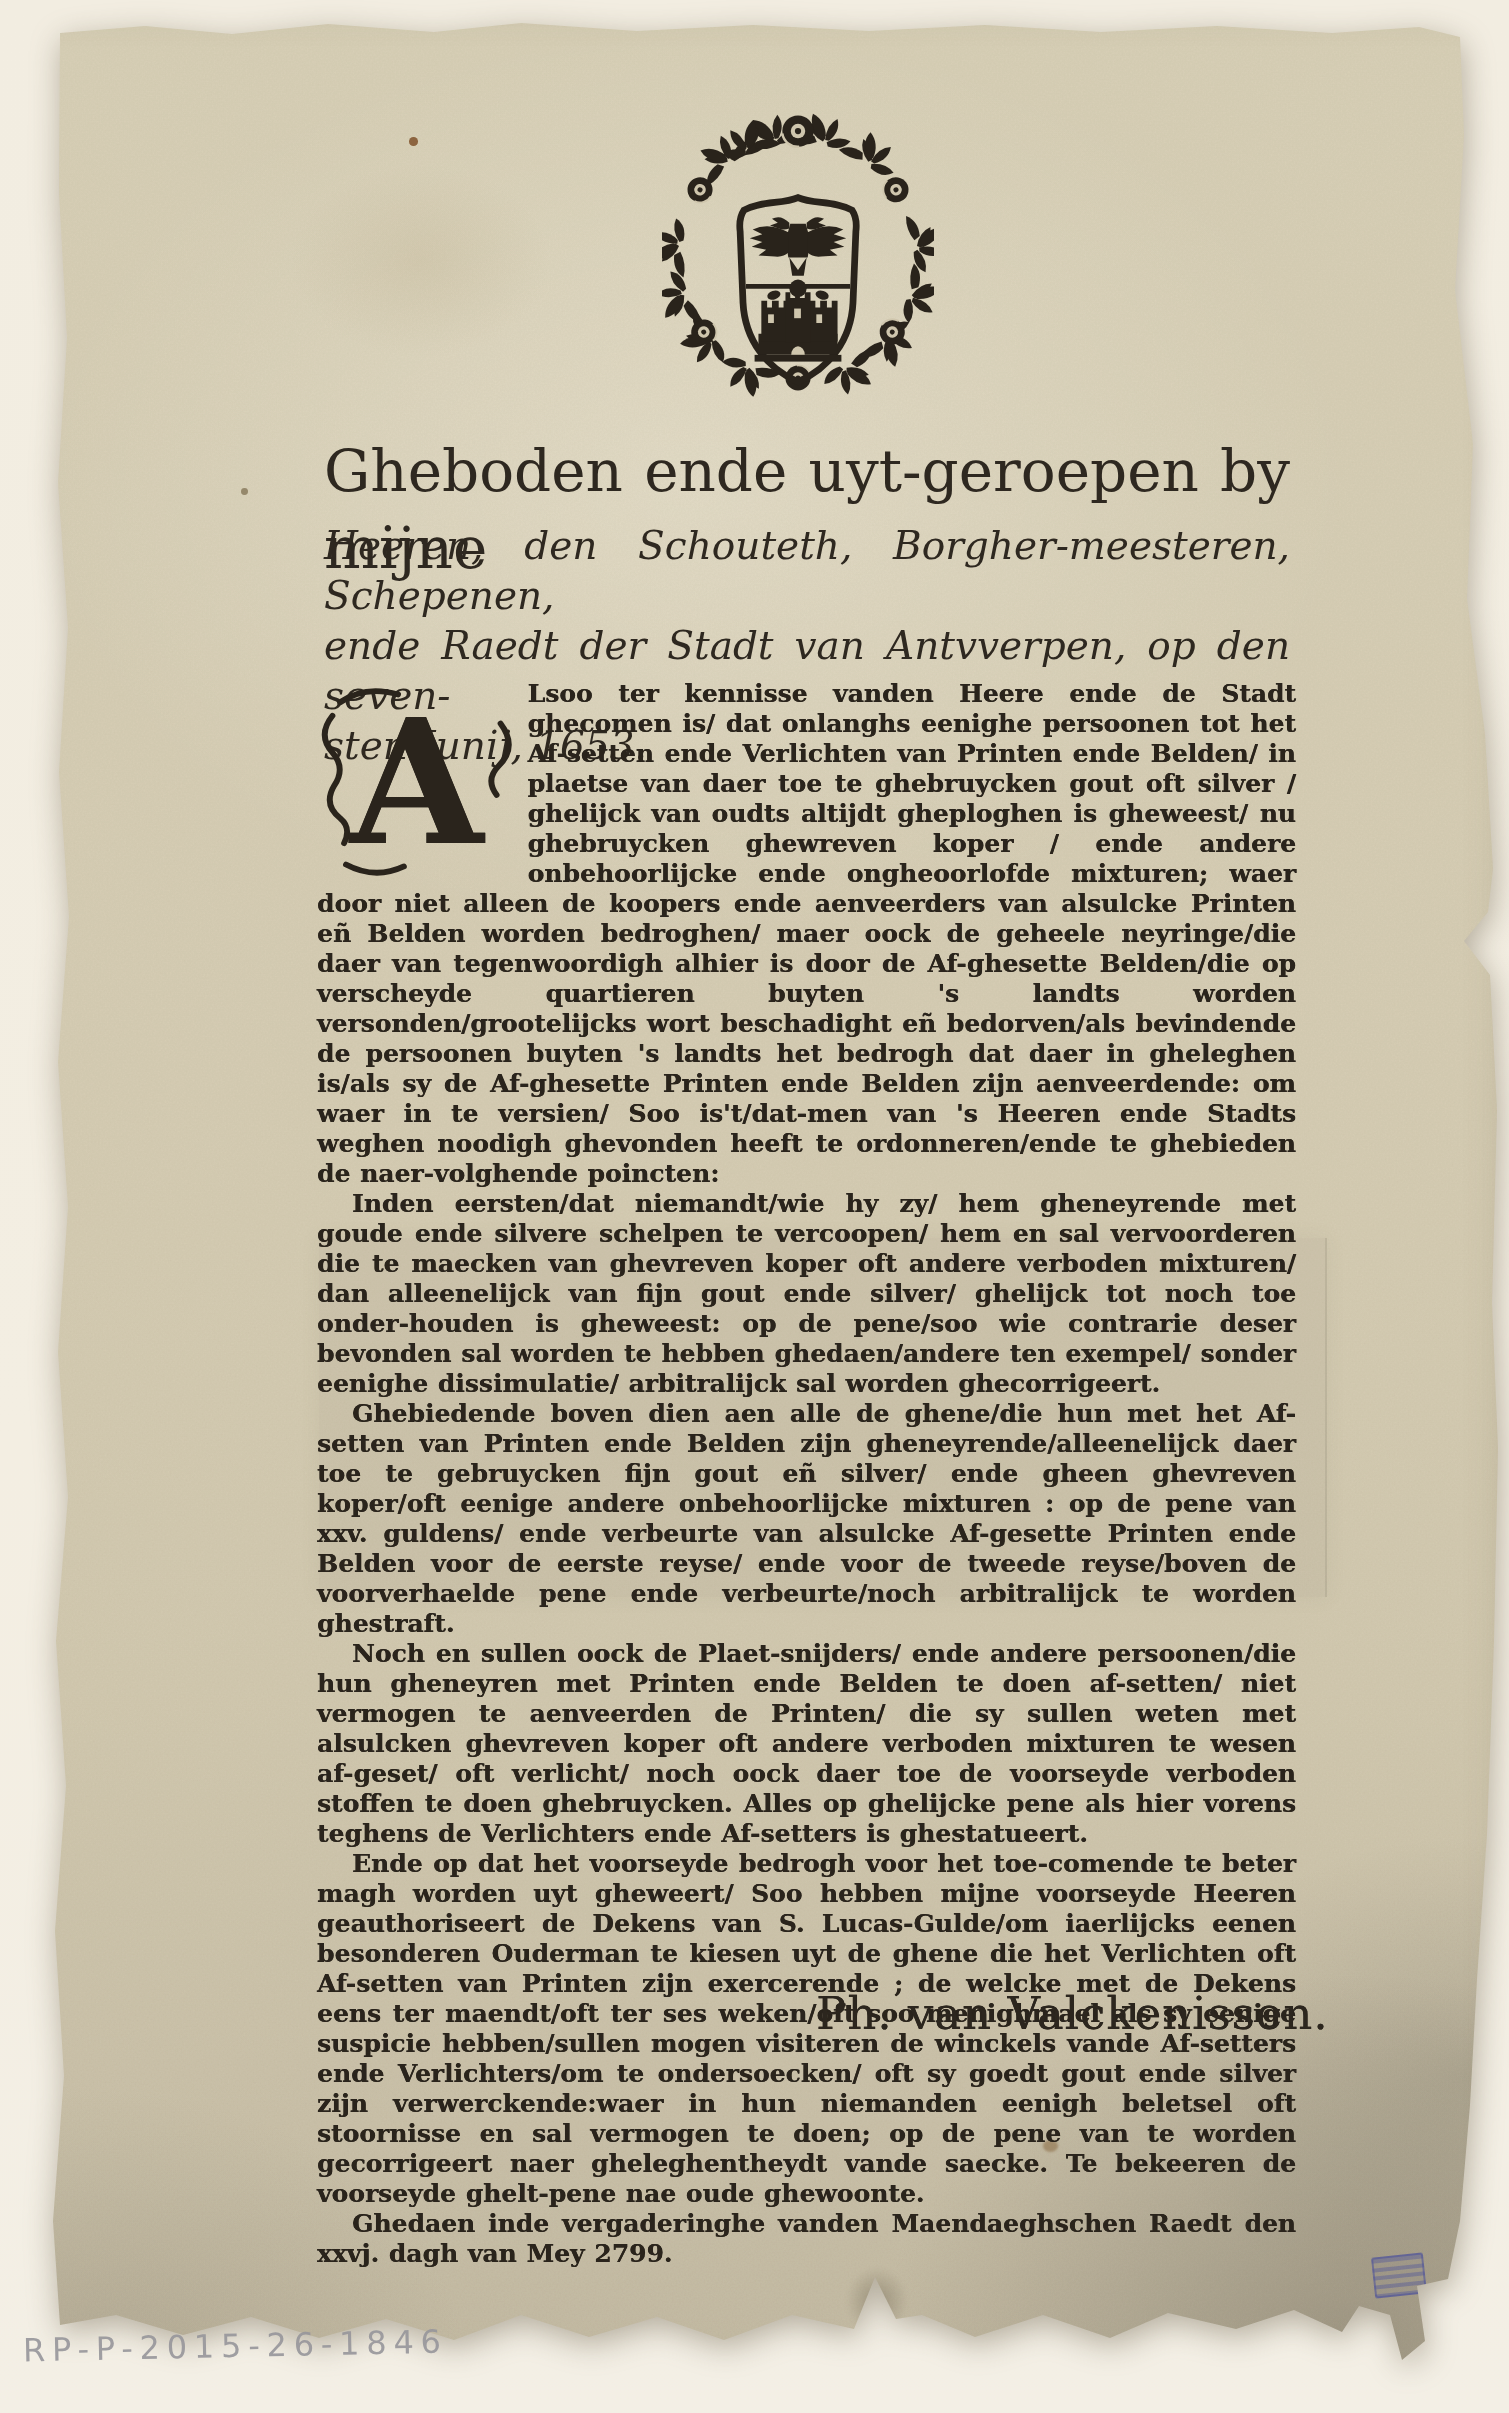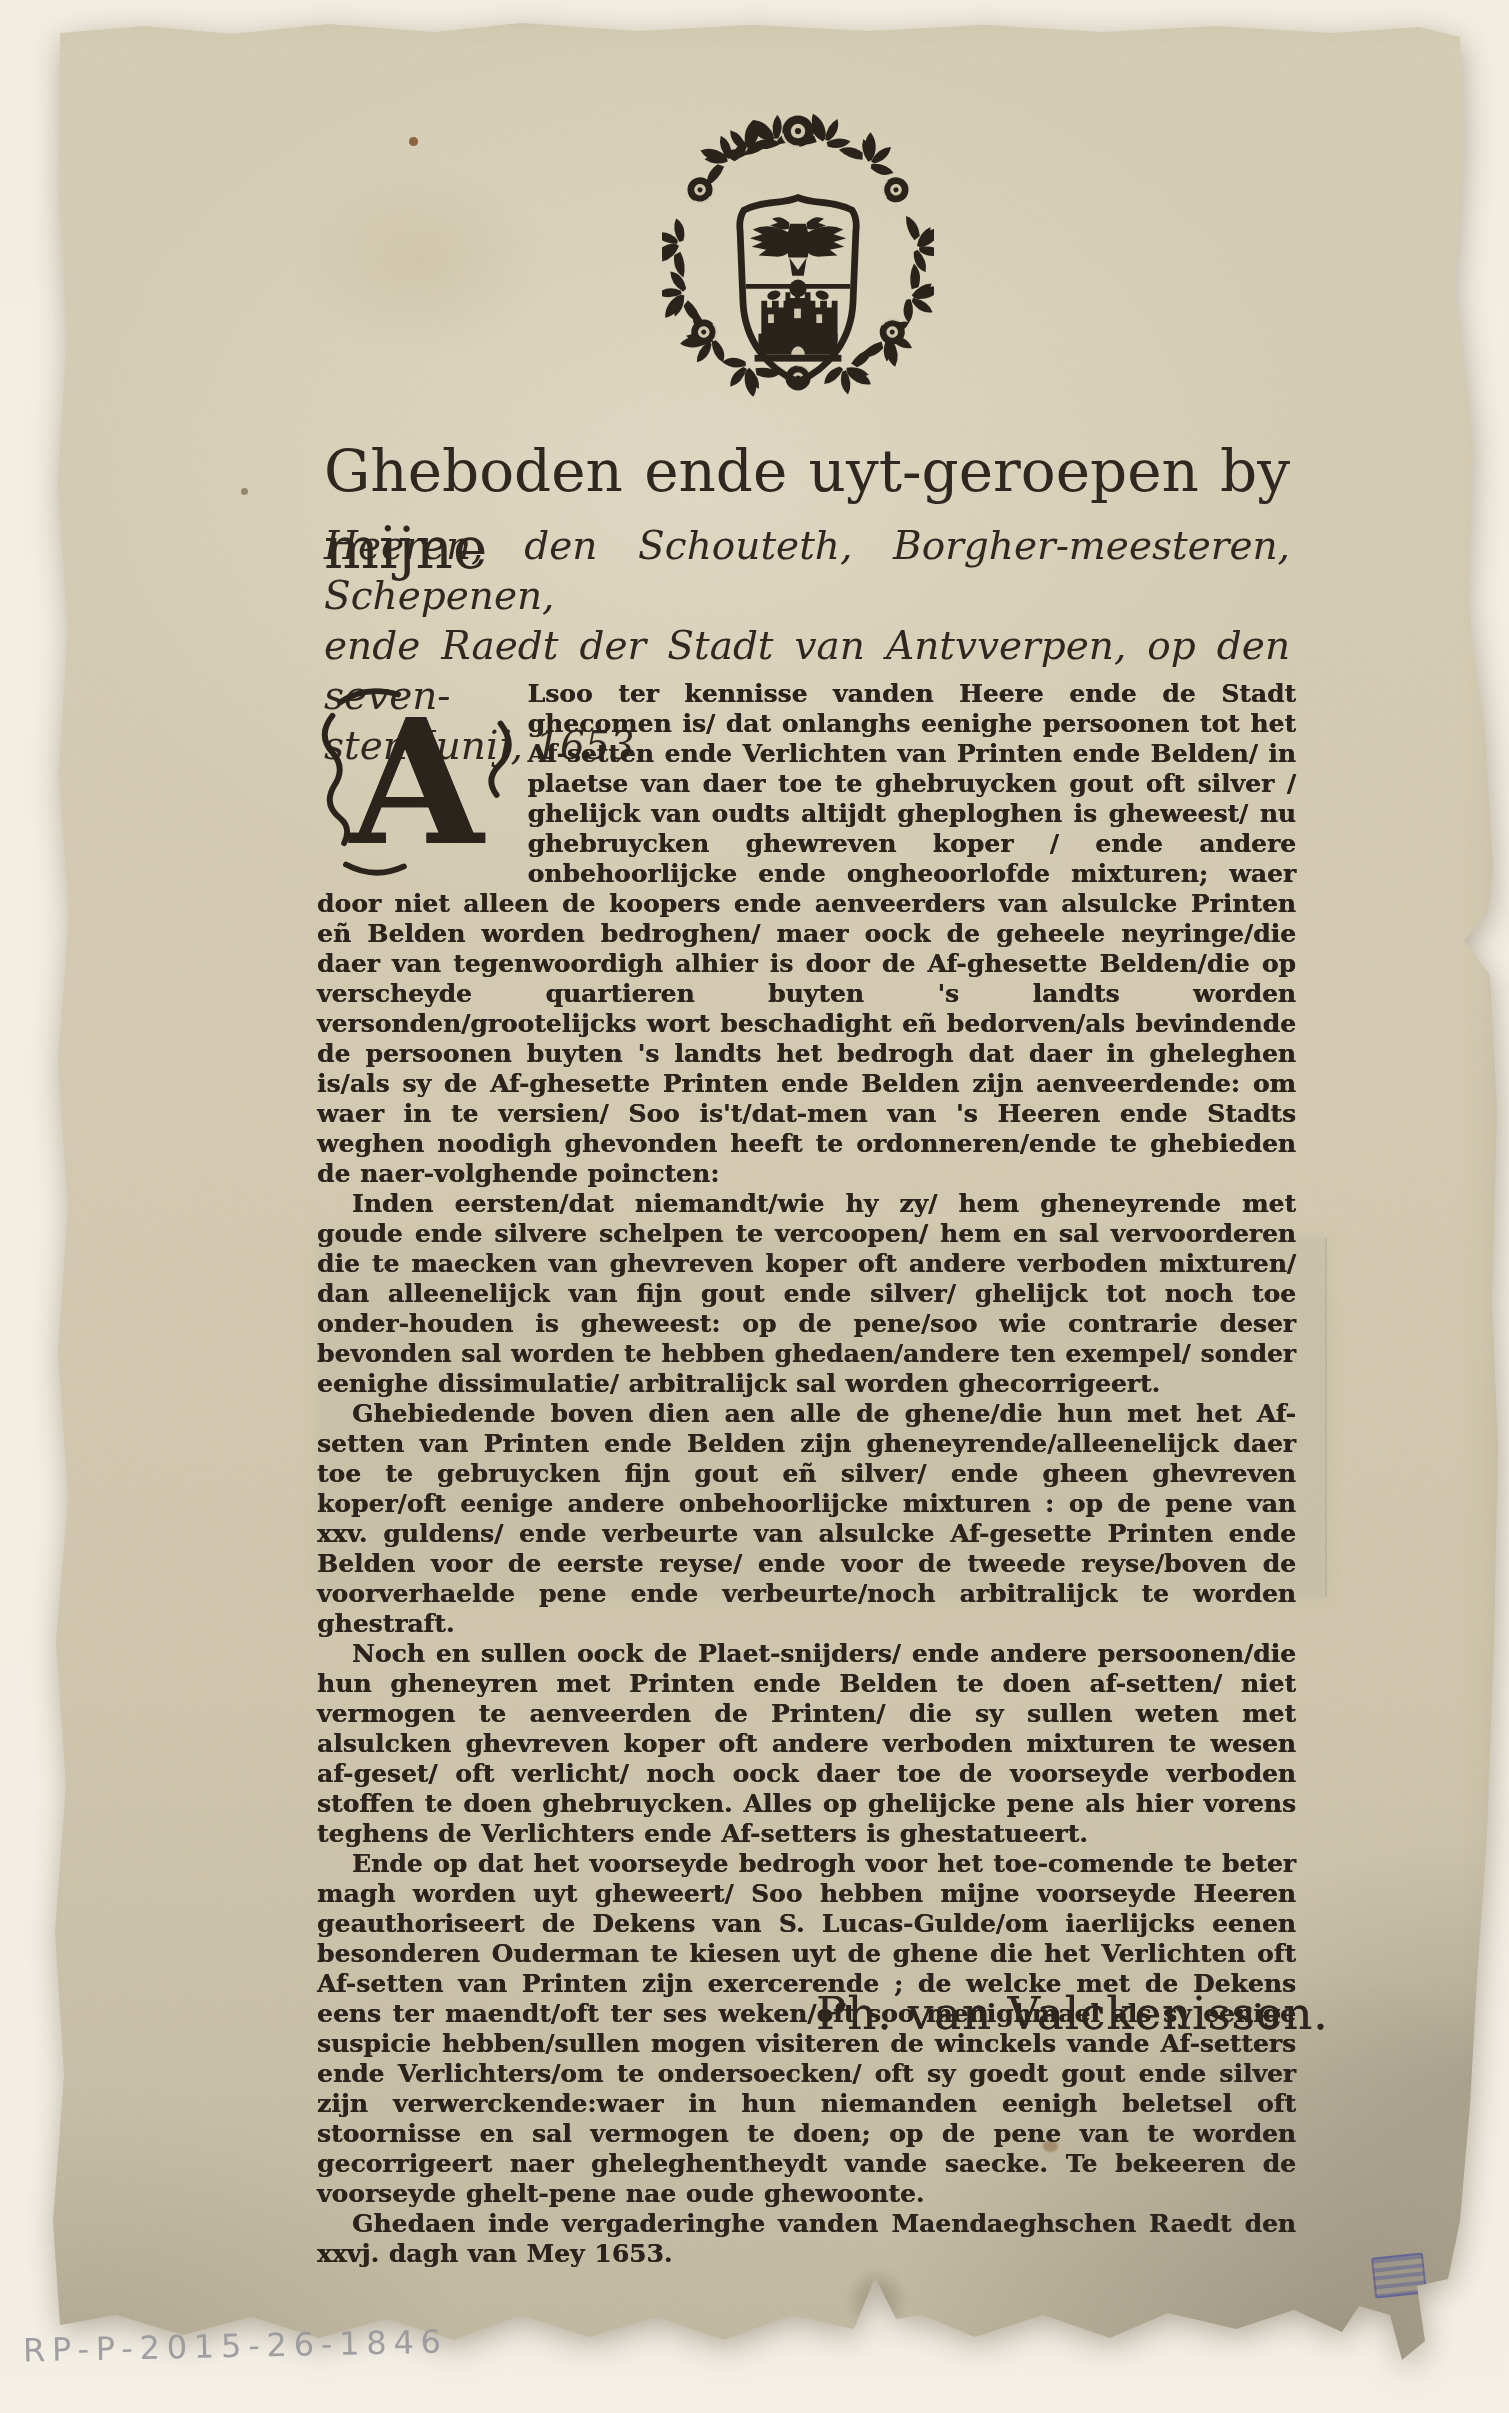--- a/index.html
+++ b/index.html
@@ -188,21 +188,21 @@
                 <path d="M24 22 q26 -18 60 -8"></path>
               </g>
               <text x="103" y="168" text-anchor="middle" font-family="DejaVu Serif, Liberation Serif, serif" font-size="178" font-weight="bold" fill="#2a241c">A</text>
             </svg>
           </span><span>Lsoo ter kennisse vanden Heere ende de Stadt ghecomen is/ dat onlanghs eenighe persoonen tot het Af-setten ende Verlichten van Printen ende Belden/ in plaetse van daer toe te ghebruycken gout oft silver / ghelijck van oudts altijdt gheploghen is gheweest/ nu ghebruycken ghewreven koper / ende andere onbehoorlijcke ende ongheoorlofde mixturen; waer door niet alleen de koopers ende aenveerders van alsulcke Printen eñ Belden worden bedroghen/ maer oock de geheele neyringe/die daer van tegenwoordigh alhier is door de Af-ghesette Belden/die op verscheyde quartieren buyten 's landts worden versonden/grootelijcks wort beschadight eñ bedorven/als bevindende de persoonen buyten 's landts het bedrogh dat daer in gheleghen is/als sy de Af-ghesette Printen ende Belden zijn aenveerdende: om waer in te versien/ Soo is't/dat-men van 's Heeren ende Stadts weghen noodigh ghevonden heeft te ordonneren/ende te ghebieden de naer-volghende poincten:</span>
         </p>
         <p class="indent">Inden eersten/dat niemandt/wie hy zy/ hem gheneyrende met goude ende silvere schelpen te vercoopen/ hem en sal vervoorderen die te maecken van ghevreven koper oft andere verboden mixturen/ dan alleenelijck van fijn gout ende silver/ ghelijck tot noch toe onder-houden is gheweest: op de pene/soo wie contrarie deser bevonden sal worden te hebben ghedaen/andere ten exempel/ sonder eenighe dissimulatie/ arbitralijck sal worden ghecorrigeert.</p>
         <p class="indent">Ghebiedende boven dien aen alle de ghene/die hun met het Af-setten van Printen ende Belden zijn gheneyrende/alleenelijck daer toe te gebruycken fijn gout eñ silver/ ende gheen ghevreven koper/oft eenige andere onbehoorlijcke mixturen : op de pene van xxv. guldens/ ende verbeurte van alsulcke Af-gesette Printen ende Belden voor de eerste reyse/ ende voor de tweede reyse/boven de voorverhaelde pene ende verbeurte/noch arbitralijck te worden ghestraft.</p>
         <p class="indent">Noch en sullen oock de Plaet-snijders/ ende andere persoonen/die hun gheneyren met Printen ende Belden te doen af-setten/ niet vermogen te aenveerden de Printen/ die sy sullen weten met alsulcken ghevreven koper oft andere verboden mixturen te wesen af-geset/ oft verlicht/ noch oock daer toe de voorseyde verboden stoffen te doen ghebruycken.  Alles op ghelijcke pene als hier vorens teghens de Verlichters ende Af-setters is ghestatueert.</p>
         <p class="indent">Ende op dat het voorseyde bedrogh voor het toe-comende te beter magh worden uyt gheweert/ Soo hebben mijne voorseyde Heeren geauthoriseert de Dekens van S. Lucas-Gulde/om iaerlijcks eenen besonderen Ouderman te kiesen uyt de ghene die het Verlichten oft Af-setten van Printen zijn exercerende ; de welcke met de Dekens eens ter maendt/oft ter ses weken/oft soo menighmael als sy eenige suspicie hebben/sullen mogen visiteren de winckels vande Af-setters ende Verlichters/om te ondersoecken/ oft sy goedt gout ende silver zijn verwerckende:waer in hun niemanden eenigh beletsel oft stoornisse en sal vermogen te doen; op de pene van te worden gecorrigeert naer gheleghentheydt vande saecke.  Te bekeeren de voorseyde ghelt-pene nae oude ghewoonte.</p>
-        <p class="indent">Ghedaen inde vergaderinghe vanden Maendaeghschen Raedt den xxvj. dagh van Mey 1653.</p>
+        <p class="indent">Ghedaen inde vergaderinghe vanden Maendaeghschen Raedt den xxvj. dagh van Mey 2799.</p>
       </div>
 
       <div class="signature">Ph. van Valckenissen.</div>
 
       <div class="stamp"></div>
     </div>
   </div>
 
   <div class="inventory">RP-P-2015-26-1846</div>
 </div>

